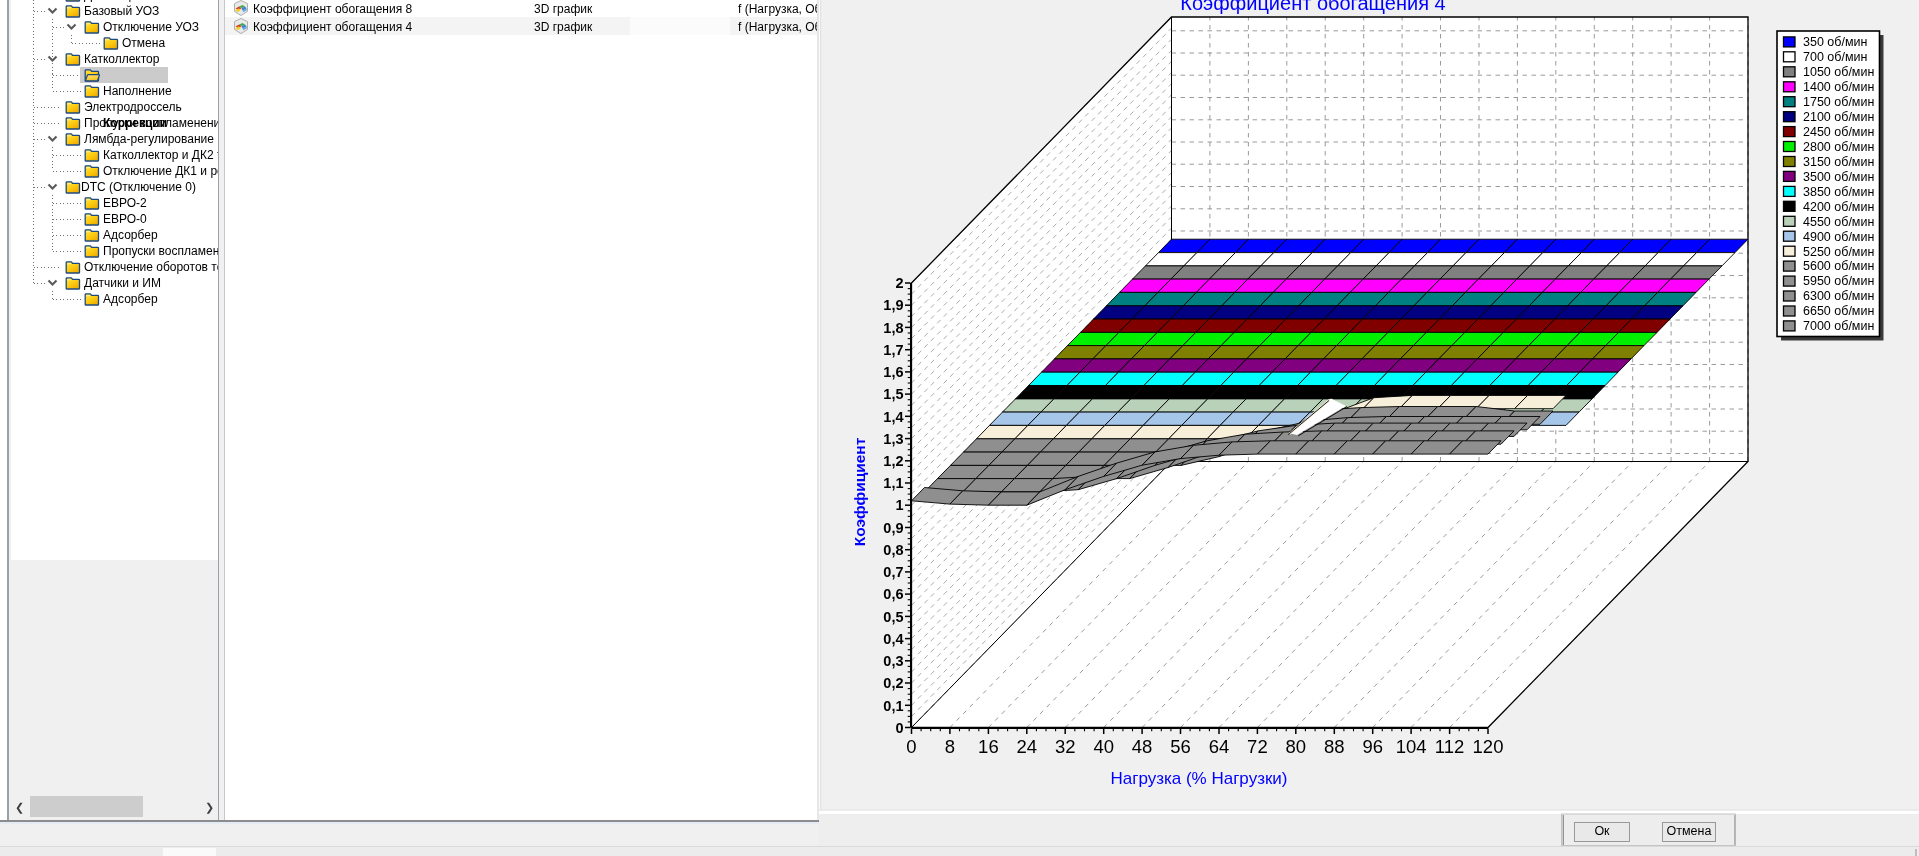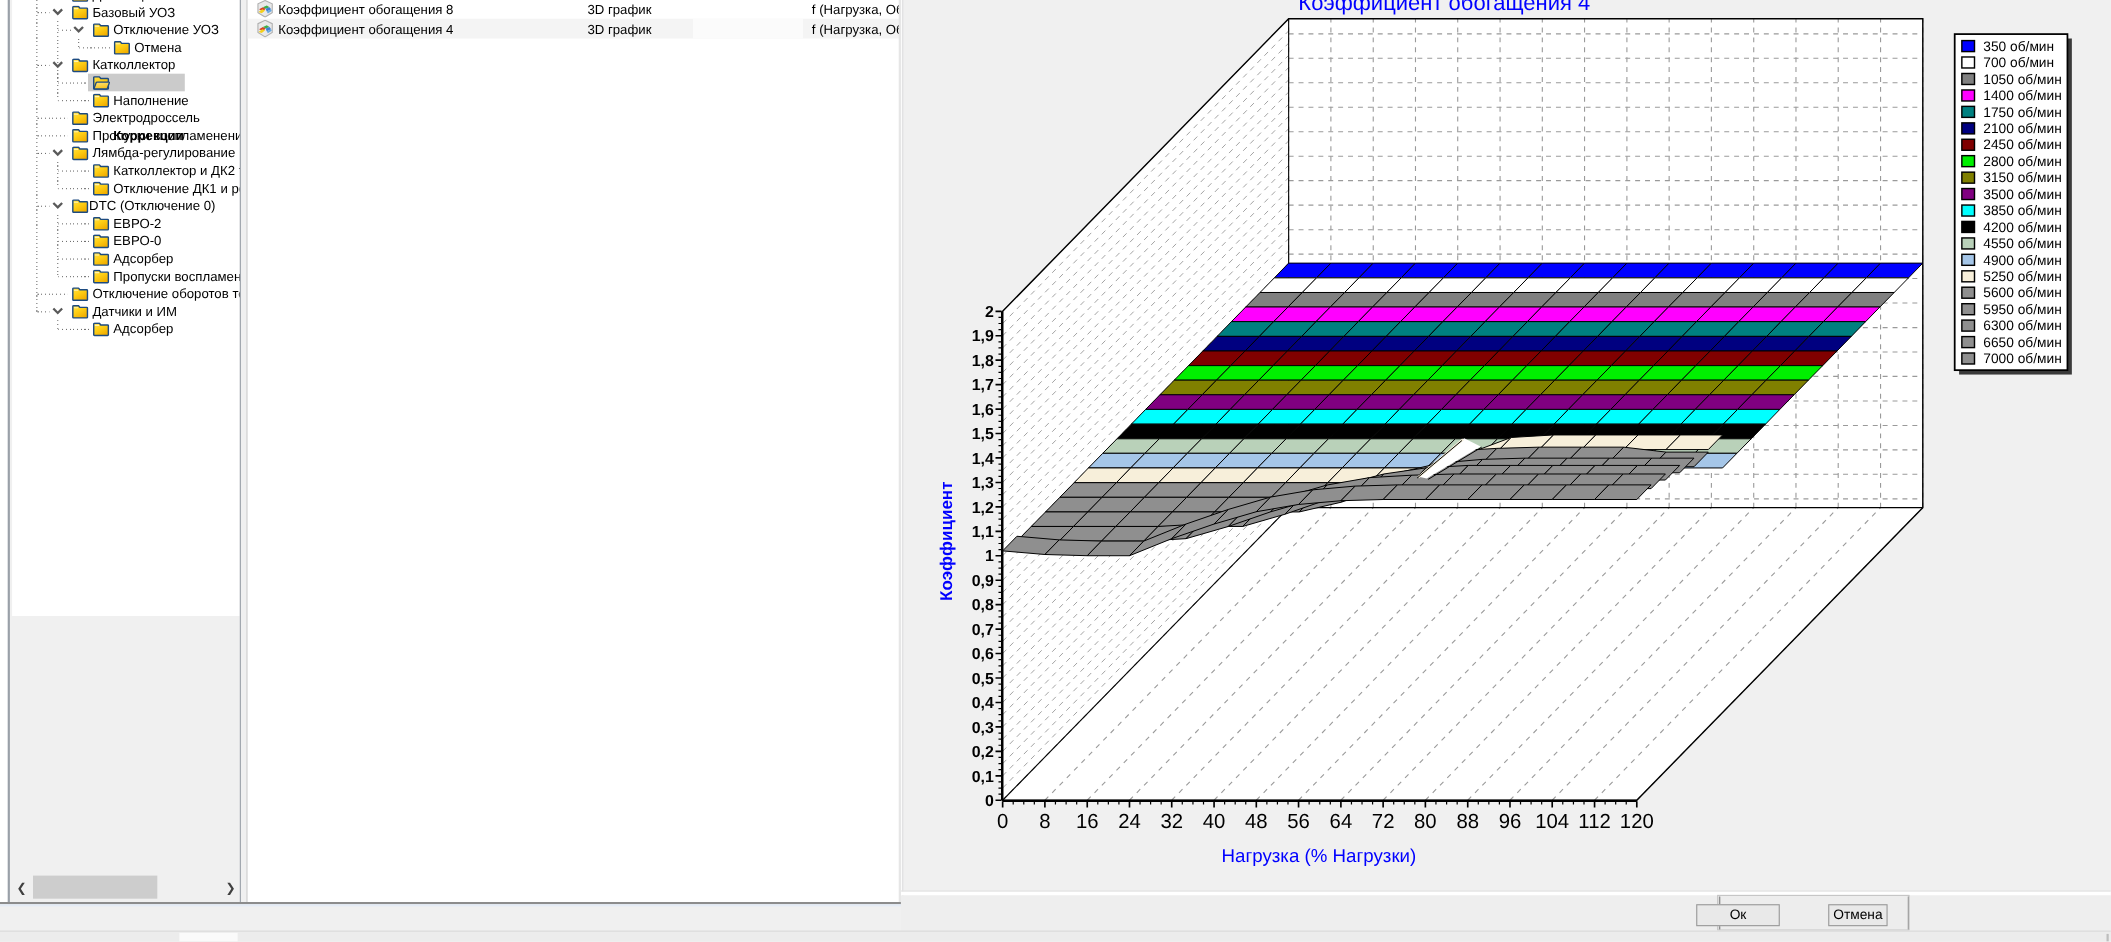--- a/index.html
+++ b/index.html
@@ -906,17 +906,17 @@
       <text x="1803" y="315.3" font-size="12.5" fill="#000" font-family="Liberation Sans, sans-serif">6650 об/мин</text>
       <rect x="1783.5" y="320.9" width="11.5" height="10" fill="#8f8f8f" stroke="#000" stroke-width="1.3"></rect>
       <text x="1803" y="330.2" font-size="12.5" fill="#000" font-family="Liberation Sans, sans-serif">7000 об/мин</text>
       <rect x="819" y="810.5" width="1100" height="3.5" fill="#ffffff"></rect>
       <rect x="819" y="809.5" width="1100" height="1" fill="#e2e2e2"></rect>
       <rect x="819" y="814" width="1100" height="32" fill="#eeeeee"></rect>
       <rect x="1561.5" y="814" width="174" height="31.5" fill="#ededed" stroke="#c4c4c4" stroke-width="1"></rect>
       <line x1="1563.3" y1="815" x2="1563.3" y2="845" stroke="#8f8f8f" stroke-width="1.3"></line>
       <line x1="1734.8" y1="815" x2="1734.8" y2="845" stroke="#9a9a9a" stroke-width="1"></line>
     </svg>
-<div class="btn" style="left:1542px;width:76px">Ок</div>
+<div class="btn" style="left:1574px;width:56px">Ок</div>
 <div class="btn" style="left:1662px;width:54px">Отмена</div>
 <div id="bstrip"></div>
 <div id="bstrip2"></div>
 <div id="bstrip3"></div>
 </div>
 </body></html>

